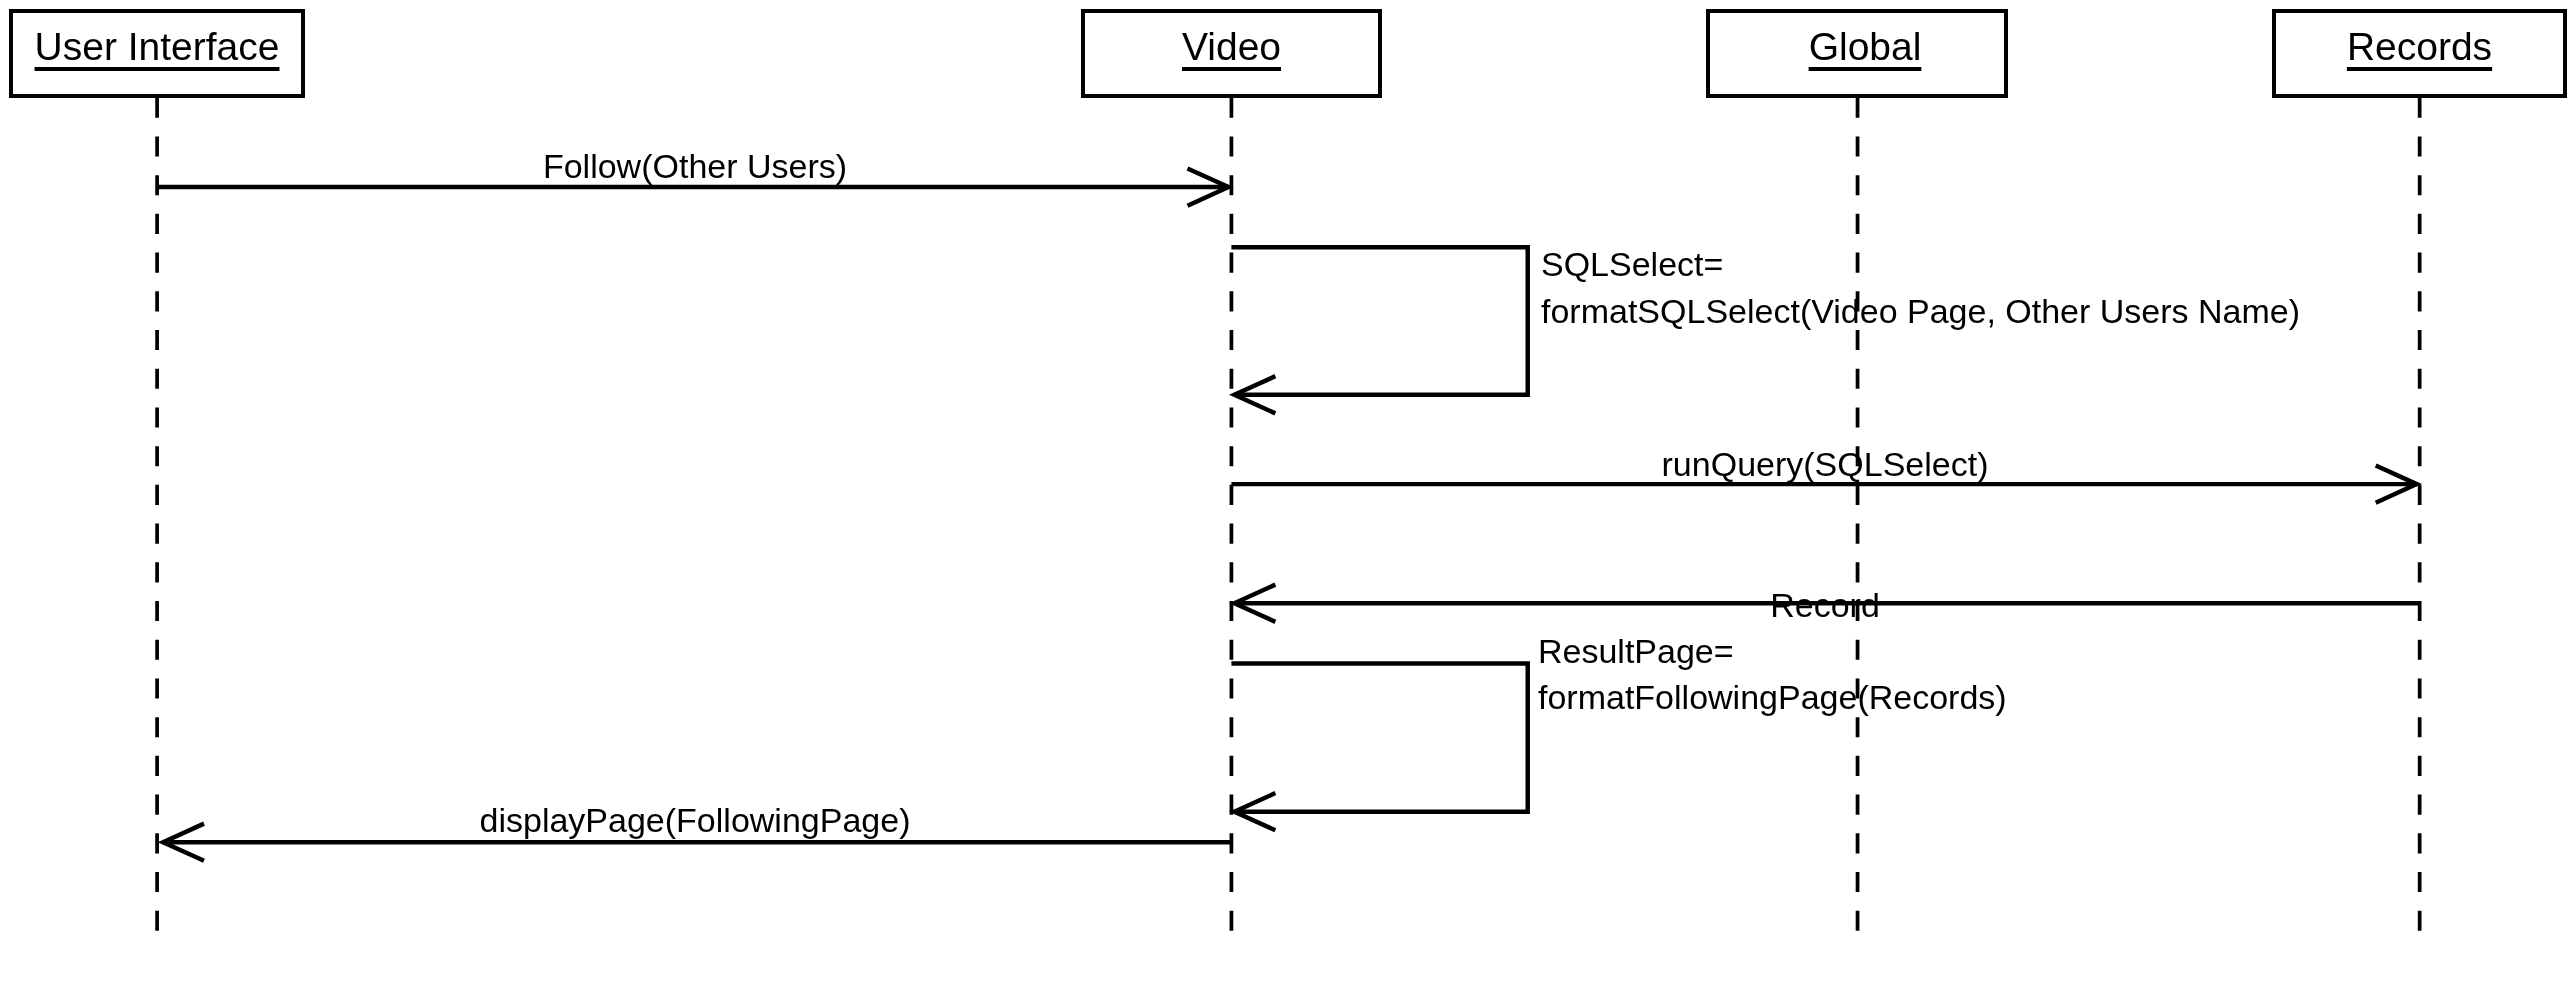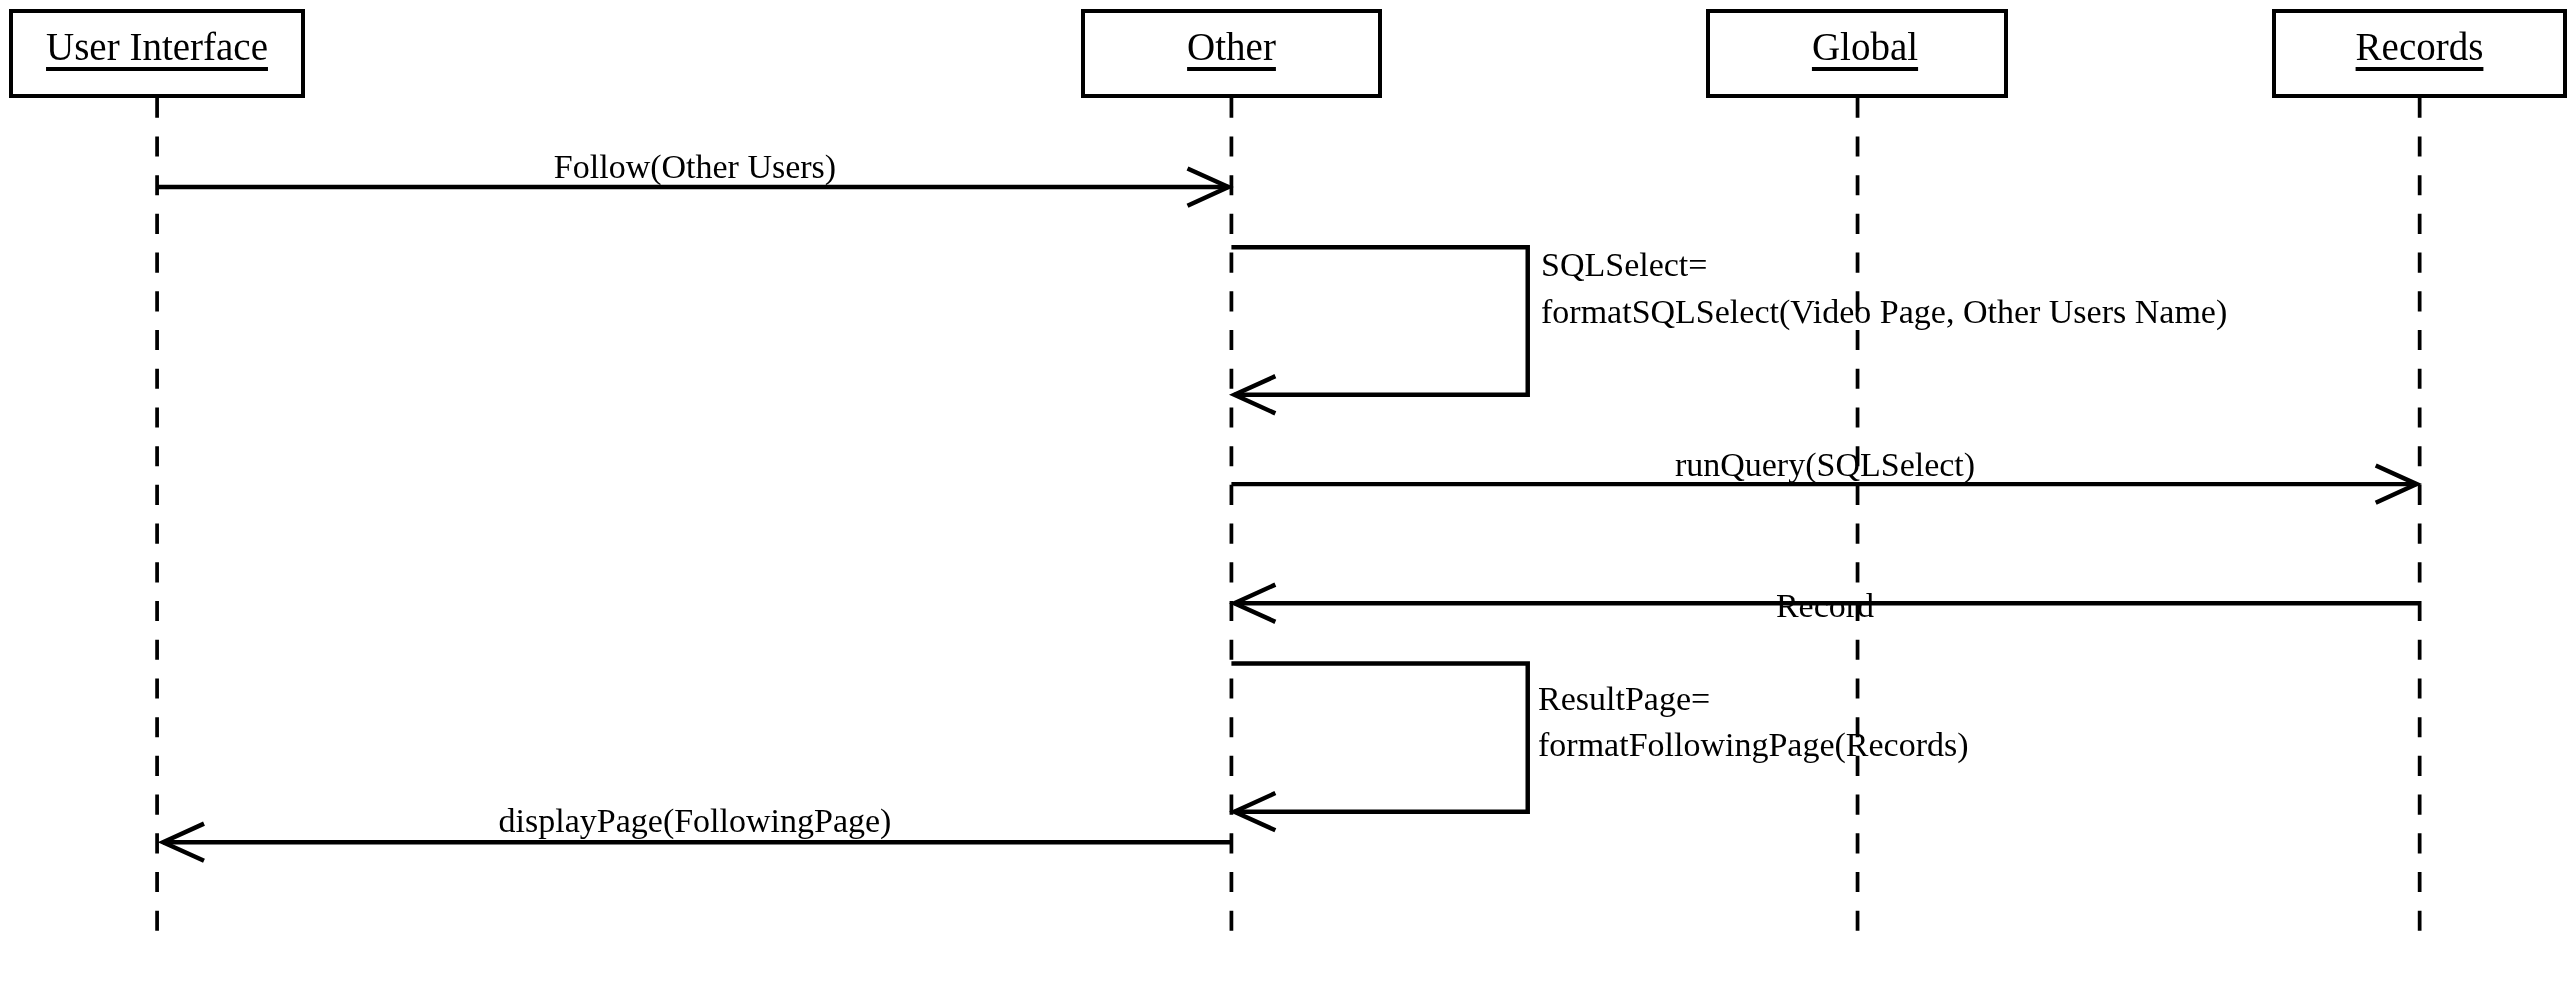--- a/index.html
+++ b/index.html
@@ -5,21 +5,21 @@
   html, body {
     margin: 0;
     padding: 0;
     background: #ffffff;
   }
   .canvas {
     position: relative;
     width: 2576px;
     height: 998px;
     background: #ffffff;
-    font-family: Liberation Serif, serif;
+    font-family: Liberation Sans, sans-serif;
     color: #000000;
     overflow: hidden;
   }
   .wires {
     position: absolute;
     left: 0;
     top: 0;
     width: 2576px;
     height: 998px;
   }
@@ -64,21 +64,21 @@
     text-align: left;
     background: transparent;
   }
   .self-label .ln { display: block; }
 
   .lbl-follow      { left: 695px;  top: 147px;  }
   .lbl-runquery    { left: 1825px; top: 445px;  }
   .lbl-record      { left: 1825px; top: 586px;  }
   .lbl-displaypage { left: 695px;  top: 801px; }
   .lbl-selfcall1   { left: 1541px; top: 241px;  }
-  .lbl-selfcall2   { left: 1538px; top: 676px;  line-height: 46px; }
+  .lbl-selfcall2   { left: 1538px; top: 628px;  line-height: 46px; }
 </style>
 </head>
 <body>
 
 <div class="canvas">
 
   <svg class="wires" viewBox="0 0 3460 1340" xmlns="http://www.w3.org/2000/svg">
 
     <line x1="211" y1="131" x2="211" y2="1252" stroke="#000" stroke-width="5" stroke-dasharray="27 25"></line>
     <line x1="1654" y1="131" x2="1654" y2="1252" stroke="#000" stroke-width="5" stroke-dasharray="27 25"></line>
@@ -101,21 +101,21 @@
     <polyline points="1713,1065 1658,1090 1713,1115" fill="none" stroke="#000" stroke-width="6"></polyline>
 
     <line x1="1654" y1="1131" x2="219" y2="1131" stroke="#000" stroke-width="6"></line>
     <polyline points="274,1106 219,1131 274,1156" fill="none" stroke="#000" stroke-width="6"></polyline>
   </svg>
 
   <div class="participant p-ui">
     <span class="pname">User Interface</span>
   </div>
   <div class="participant p-script">
-    <span class="pname">Other</span>
+    <span class="pname">Video</span>
   </div>
   <div class="participant p-global">
     <span class="pname">Global</span>
   </div>
   <div class="participant p-database">
     <span class="pname">Records</span>
   </div>
 
   <div class="msg-label lbl-follow">Follow(Other Users)</div>
 

